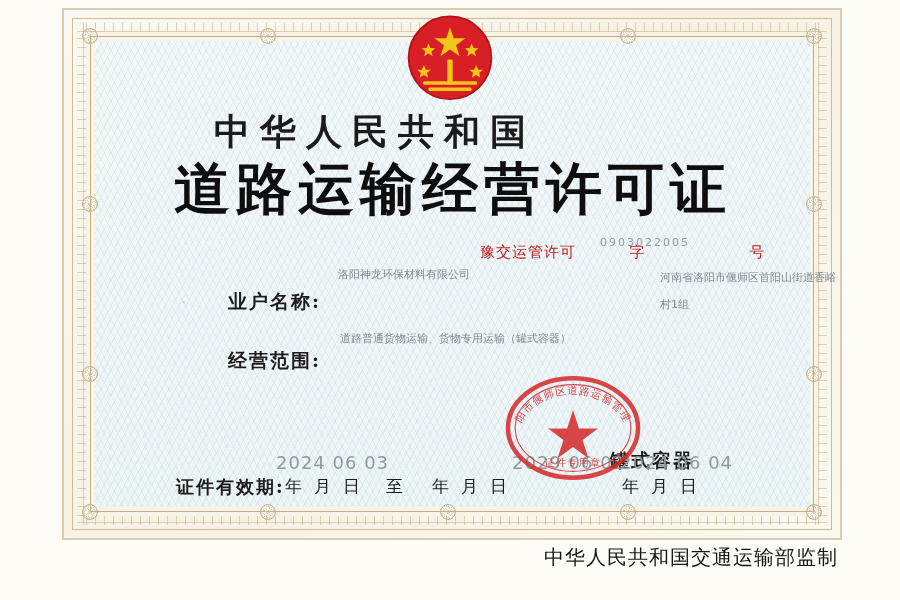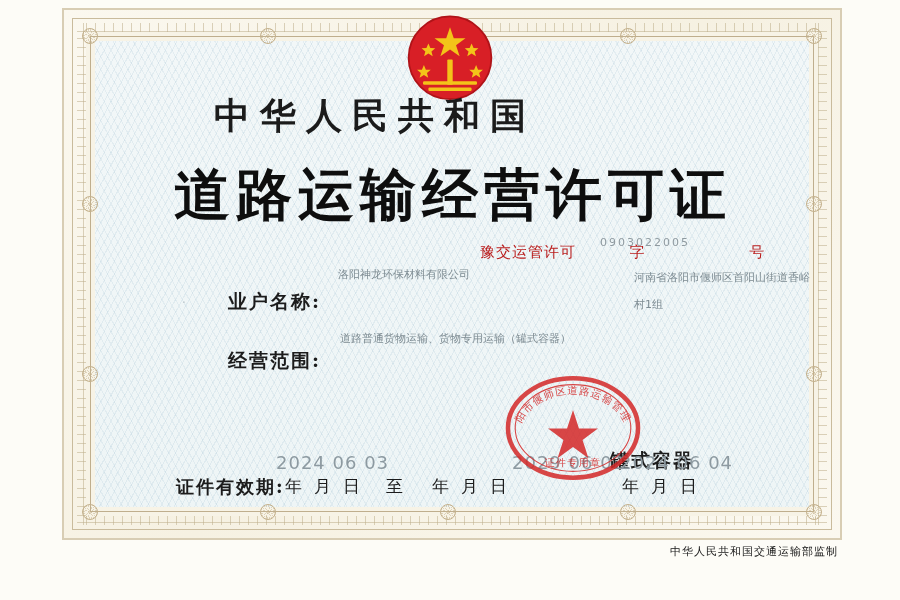--- a/index.html
+++ b/index.html
@@ -107,35 +107,35 @@
     top: 2px;
     transform: translateX(-50%);
     width: 108px;
     height: 108px;
     z-index: 6;
   }
 
   
   .title-1 {
     position: absolute;
-    top: 92px;
+    top: 108px;
     left: 0;
     width: 740px;
     text-align: center;
     font-family: "DejaVu Serif", "Liberation Serif", serif;
     font-weight: bold;
     font-size: 36px;
     letter-spacing: 10px;
     color: #1b1b1b;
     text-indent: 10px;
     z-index: 7;
   }
   .title-2 {
     position: absolute;
-    top: 158px;
+    top: 152px;
     left: 0;
     width: 900px;
     text-align: center;
     font-family: Liberation Sans, sans-serif;
     font-weight: bold;
     font-size: 56px;
     letter-spacing: 6px;
     color: #0e0e0e;
     text-indent: 6px;
     z-index: 7;
@@ -187,21 +187,21 @@
     z-index: 8;
     line-height: 22px;
   }
   .val-name {
     top: 264px;
     left: 338px;
     width: 230px;
   }
   .val-addr {
     top: 264px;
-    left: 634px;
+    left: 660px;
     width: 180px;
     line-height: 27px;
   }
   .val-scope {
     top: 325px;
     left: 340px;
     width: 310px;
     line-height: 28px;
   }
 
@@ -241,21 +241,21 @@
     z-index: 9;
     opacity: .85;
   }
 
   
   .footer {
     position: absolute;
     top: 544px;
     right: 62px;
     font-family: "DejaVu Serif", "Liberation Serif", serif;
-    font-size: 11px;
+    font-size: 20px;
     color: #161616;
     letter-spacing: 1px;
     z-index: 10;
   }
 
   
   .ghost-mark {
     position: absolute;
     left: 182px;
     top: 296px;

